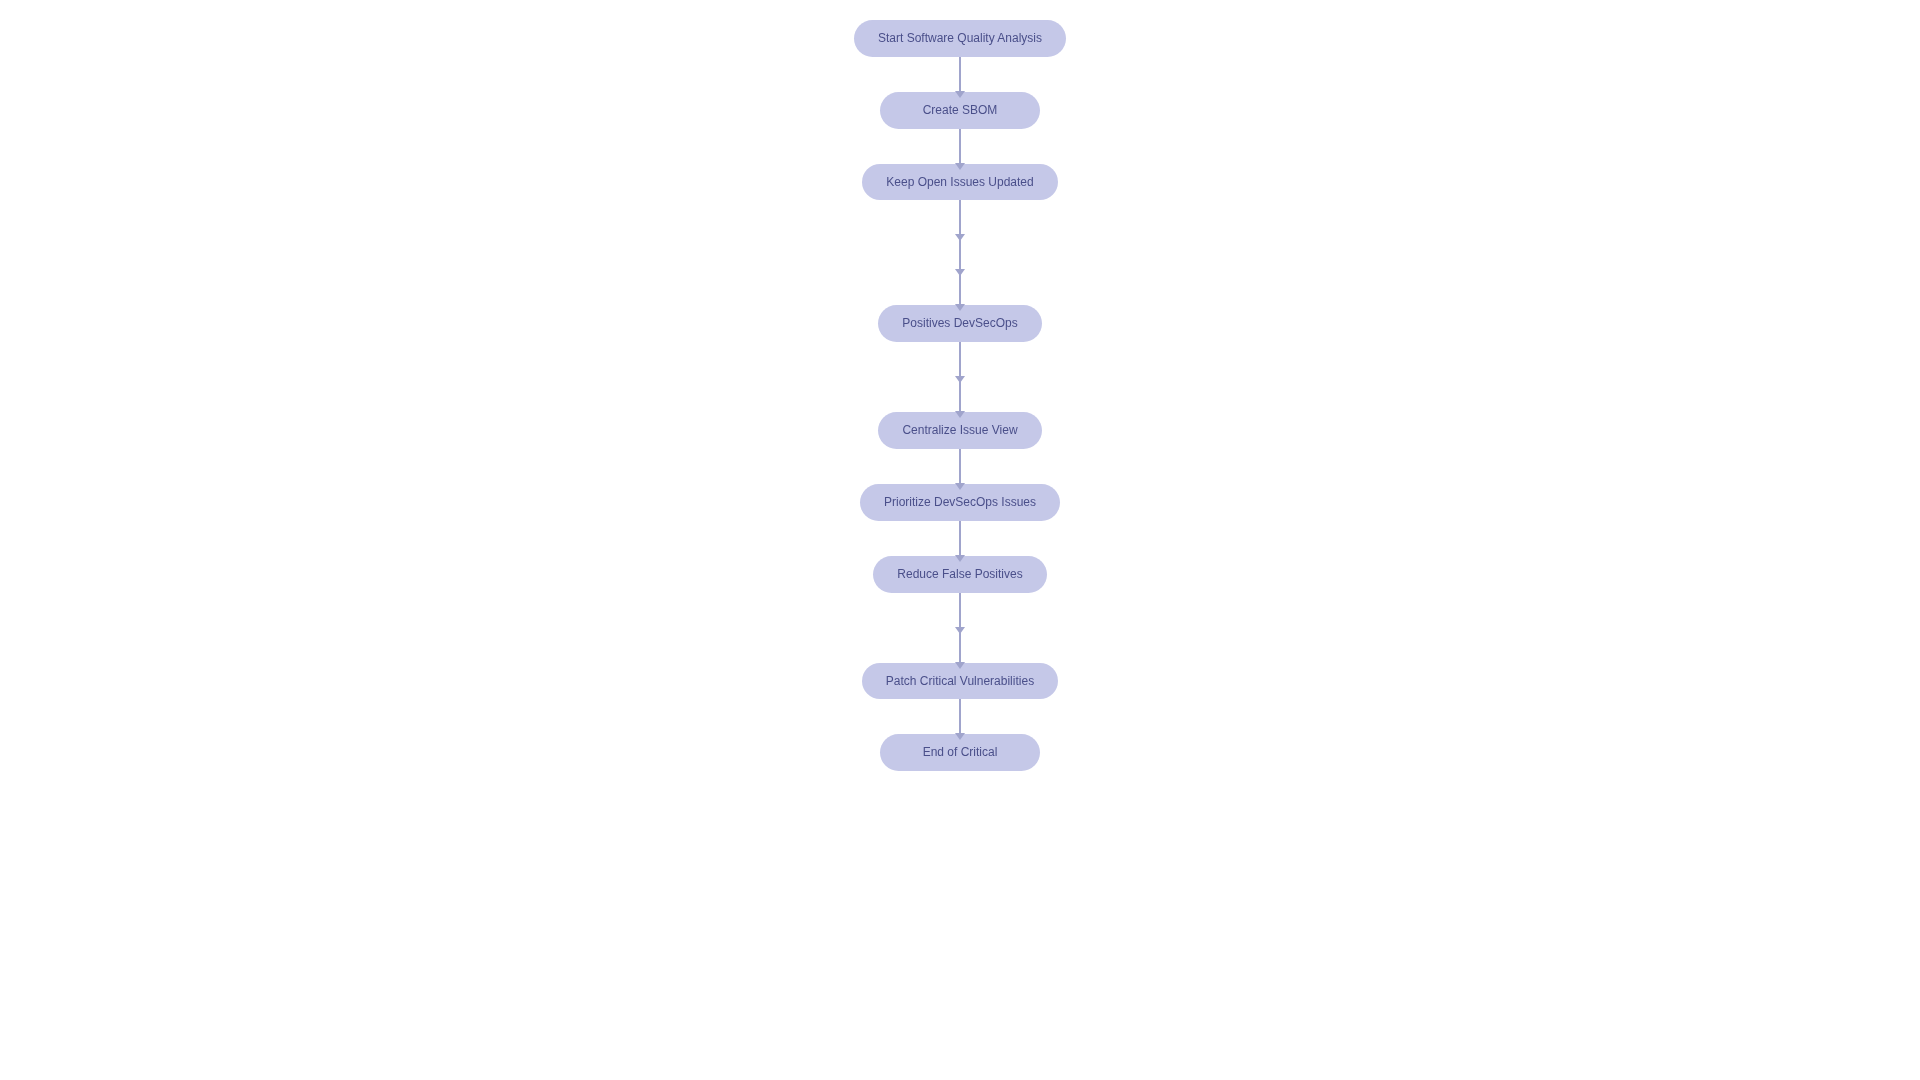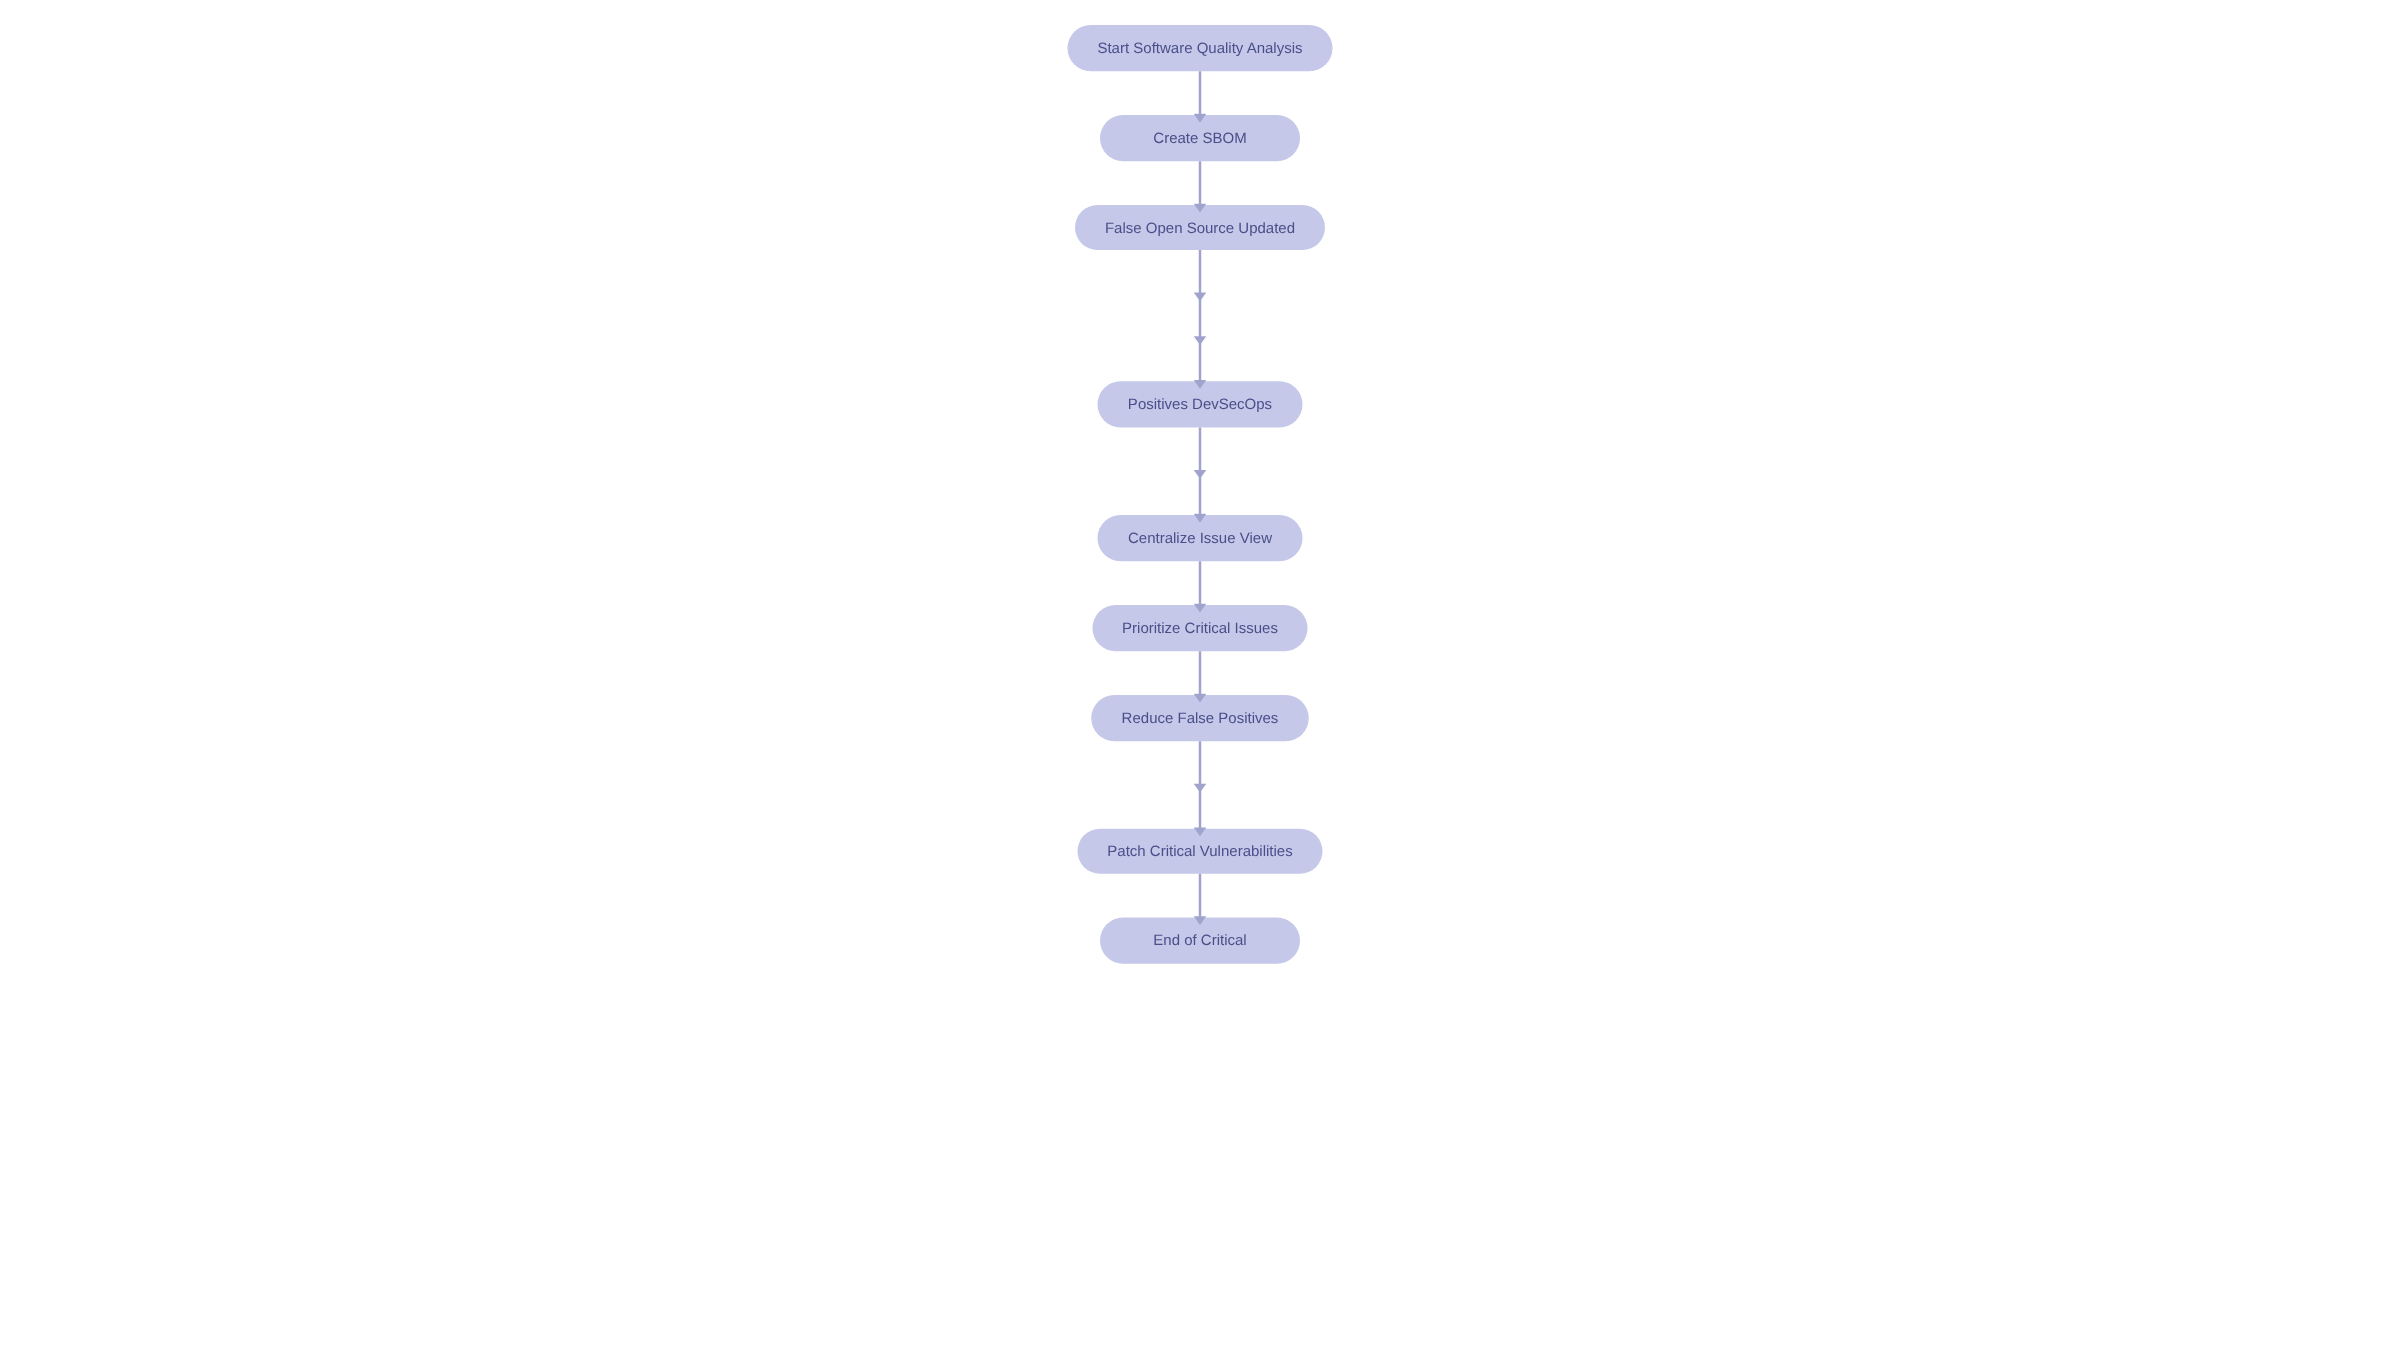--- a/index.html
+++ b/index.html
@@ -65,30 +65,30 @@
     }
   </style>
 </head>
 <body>
 
 <div class="flowchart-container">
 <div class="flow-node">Start Software Quality Analysis</div>
     <div class="connector"></div>
     <div class="flow-node">Create SBOM</div>
     <div class="connector"></div>
-    <div class="flow-node">False Open Source Updated</div>
+    <div class="flow-node">Keep Open Issues Updated</div>
     <div class="connector"></div>
     <div class="connector"></div>
     <div class="connector"></div>
     <div class="flow-node">Positives DevSecOps</div>
     <div class="connector"></div>
     <div class="connector"></div>
     <div class="flow-node">Centralize Issue View</div>
     <div class="connector"></div>
-    <div class="flow-node">Prioritize Critical Issues</div>
+    <div class="flow-node">Prioritize DevSecOps Issues</div>
     <div class="connector"></div>
     <div class="flow-node">Reduce False Positives</div>
     <div class="connector"></div>
     <div class="connector"></div>
     <div class="flow-node">Patch Critical Vulnerabilities</div>
     <div class="connector"></div>
     <div class="flow-node">End of Critical</div>
   </div>
 
 </body></html>

